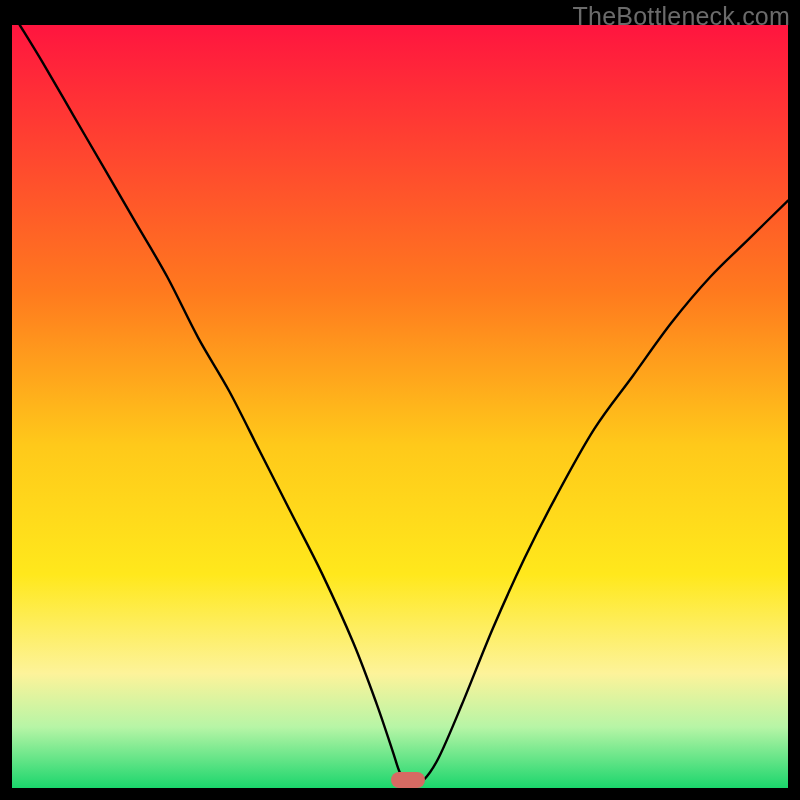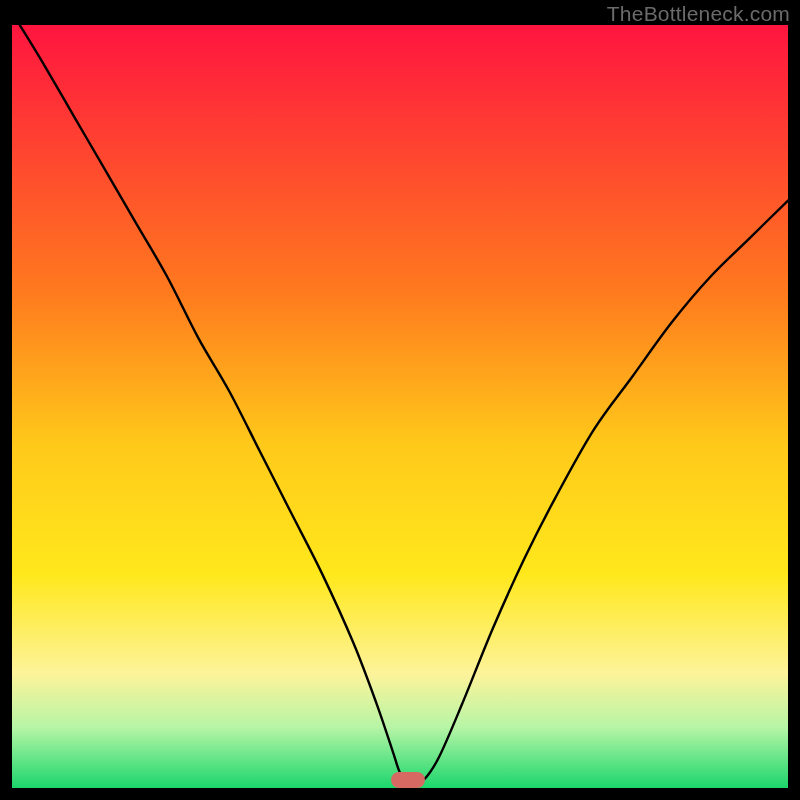--- a/index.html
+++ b/index.html
@@ -29,21 +29,21 @@
     inset: 0;
   }
   .curve-layer {
     position: absolute;
     inset: 0;
   }
   .watermark {
     position: absolute;
     top: 2px;
     right: 10px;
-    font-size: 21px;
+    font-size: 25px;
     color: #6b6b6b;
     font-weight: 500;
     letter-spacing: 0.2px;
   }
   .marker {
     position: absolute;
     background: #d66a63;
     border-radius: 9px;
     height: 16px;
     width: 34px;

